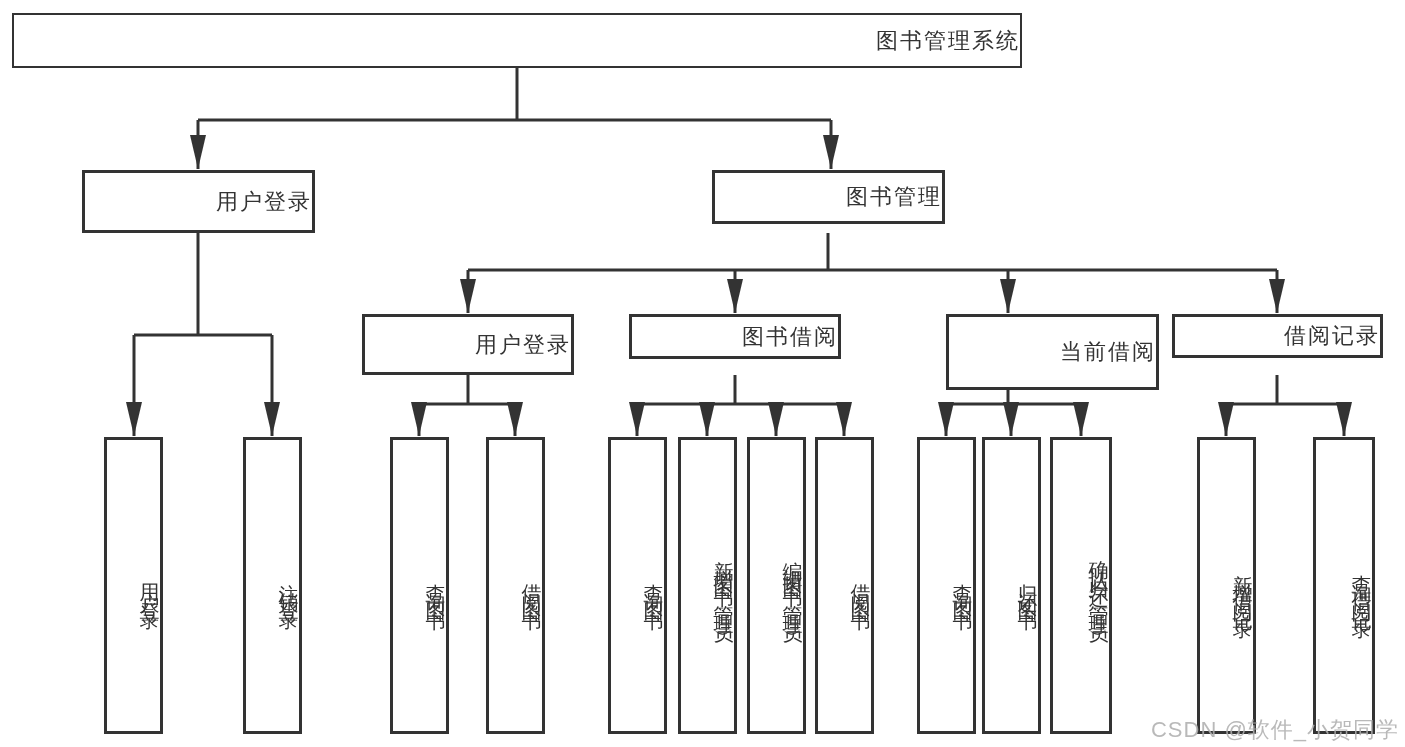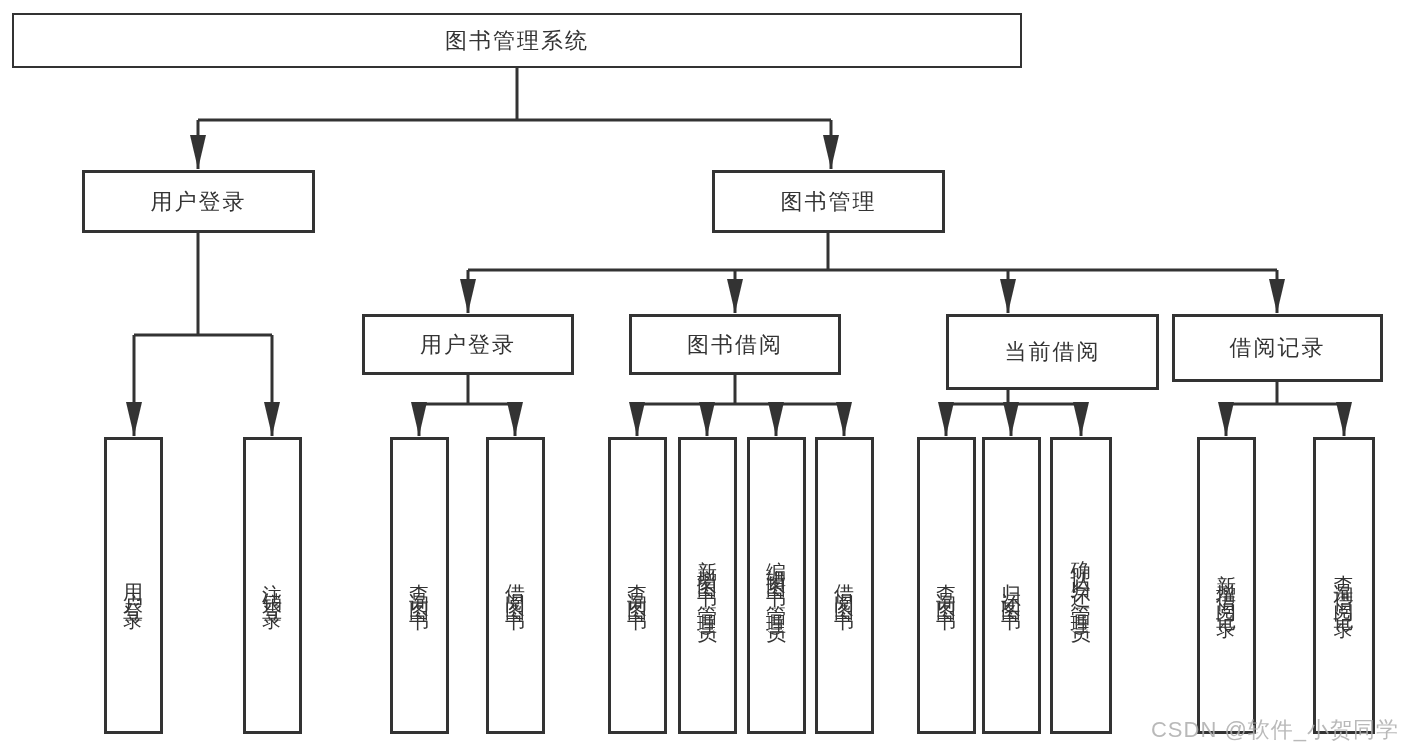--- a/index.html
+++ b/index.html
@@ -28,21 +28,21 @@
   }
   .connectors line { stroke: var(--line, #333); stroke-width: 3; }
   .connectors .arrowhead { fill: var(--line, #333); }
   .node {
     position: absolute;
     box-sizing: border-box;
     border: 3px solid var(--line, #333);
     background: #ffffff;
     display: flex;
     align-items: center;
-    justify-content: center;
+    justify-content: flex-end;
     color: var(--text, #333);
   }
   .hbox { font-size: 22px; letter-spacing: 2px; }
   .root { border-width: 2.5px; }
   .vbox span {
     writing-mode: vertical-rl;
     font-size: 20px;
     letter-spacing: 9px;
     line-height: 1;
     color: var(--text, #333);
@@ -126,34 +126,34 @@
     </g>
   </svg>
 
   <div class="node hbox root" style="left:12px;top:13px;width:1010px;height:55px">
     <span>图书管理系统</span>
   </div>
 
   <div class="node hbox" style="left:82px;top:170px;width:233px;height:63px">
     <span>用户登录</span>
   </div>
-  <div class="node hbox" style="left:712px;top:170px;width:233px;height:63px">
+  <div class="node hbox" style="left:712px;top:170px;width:233px;height:54px">
     <span>图书管理</span>
   </div>
 
   <div class="node hbox" style="left:362px;top:314px;width:212px;height:61px">
     <span>用户登录</span>
   </div>
-  <div class="node hbox" style="left:629px;top:314px;width:212px;height:61px">
+  <div class="node hbox" style="left:629px;top:314px;width:212px;height:45px">
     <span>图书借阅</span>
   </div>
   <div class="node hbox" style="left:946px;top:314px;width:213px;height:76px">
     <span>当前借阅</span>
   </div>
-  <div class="node hbox" style="left:1172px;top:314px;width:211px;height:68px">
+  <div class="node hbox" style="left:1172px;top:314px;width:211px;height:44px">
     <span>借阅记录</span>
   </div>
 
   <div class="node vbox" style="left:104px;top:437px;width:59px;height:297px">
     <span>用户登录</span>
   </div>
   <div class="node vbox" style="left:243px;top:437px;width:59px;height:297px">
     <span>注销登录</span>
   </div>
 

